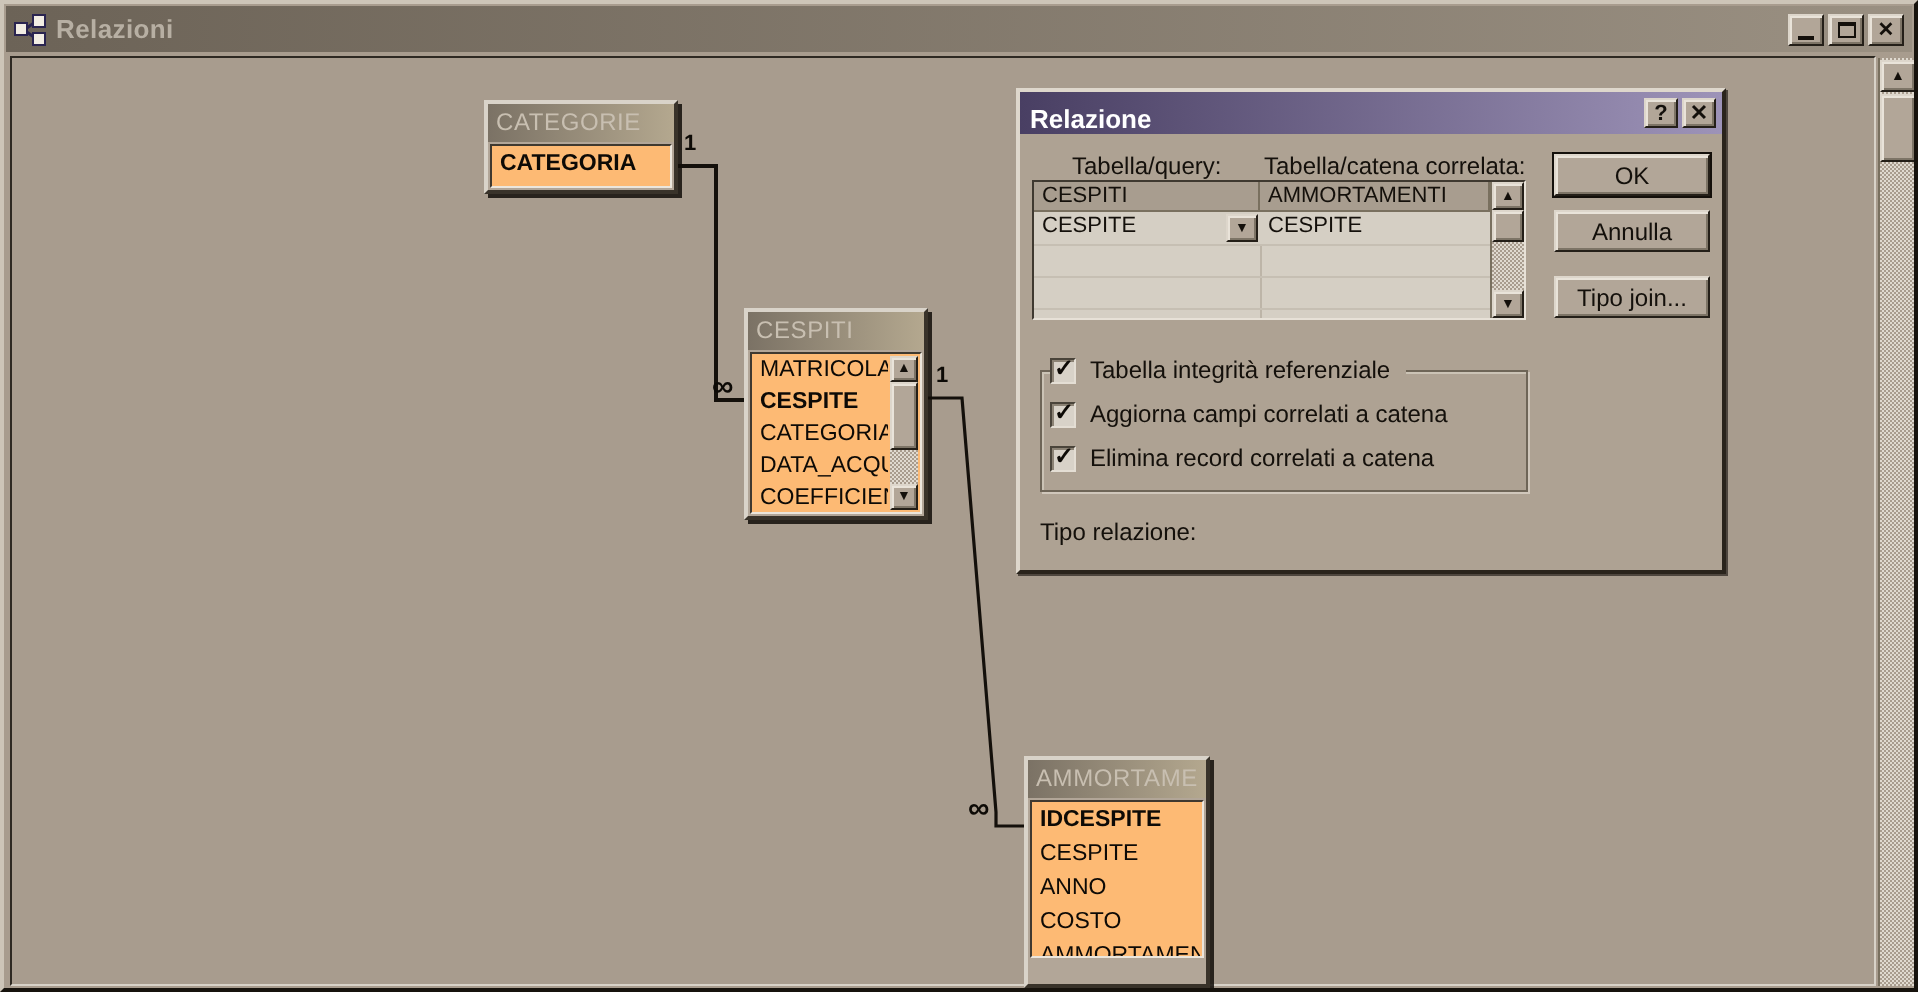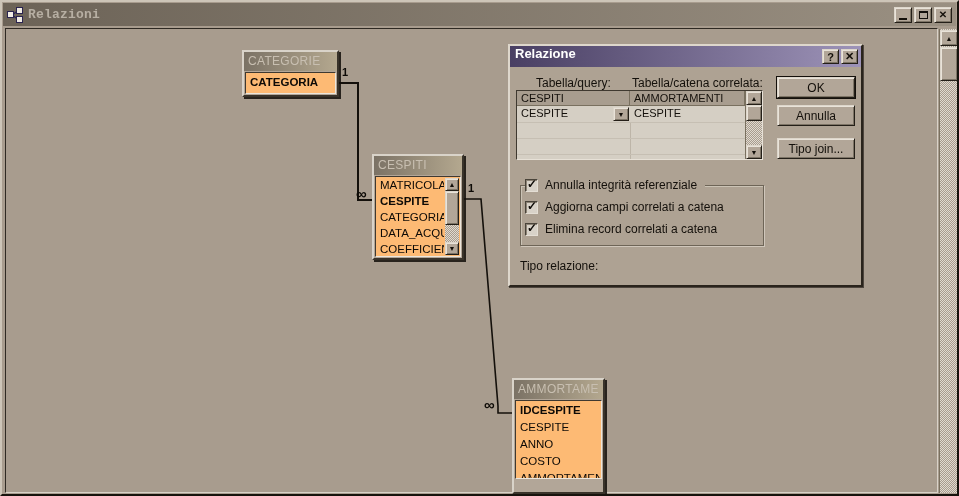--- a/index.html
+++ b/index.html
@@ -11,21 +11,21 @@
     background:#a89c8e;
     border:2px solid; border-color:#cdc5b8 #17130d #17130d #cdc5b8;
   }
 
   
   .titlebar {
     position:absolute; left:1px; top:1px; right:1px; height:23px;
     background:linear-gradient(to right,#6c6357,#9a9082);
     display:flex; align-items:center; padding:0 4px;
   }
-  .titlebar .title { color:#b7afa3; font-weight:bold; font-size:13px; margin-left:5px; letter-spacing:.2px;font-family:Liberation Mono, monospace; }
+  .titlebar .title { color:#b7afa3; font-weight:bold; font-size:13px; margin-left:5px; letter-spacing:.2px; }
   .winbtns { margin-left:auto; display:flex; gap:2px; }
   .btn97 {
     background:#b2a698; border:1px solid; border-color:#ddd6cb #241f18 #241f18 #ddd6cb;
     box-shadow:inset 1px 1px 0 #e9e3d9, inset -1px -1px 0 #7d7466;
     display:flex; align-items:center; justify-content:center;
     font-family:"Liberation Sans", sans-serif; color:#14100b; cursor:default;
   }
   .winbtn { width:18px; height:16px; font-size:10px; font-weight:bold; }
   .glyph-min { display:block; width:8px; height:2px; background:#14100b; margin-top:9px; }
   .glyph-max { display:block; width:9px; height:8px; border:1px solid #14100b; border-top-width:2px; }
@@ -70,21 +70,21 @@
   
   .dialog {
     position:absolute; left:506px; top:42px; width:355px; height:243px; z-index:5;
     background:#aea293;
     border:2px solid; border-color:#ded7cc #2a241c #2a241c #ded7cc;
     box-shadow:1px 1px 0 rgba(18,14,9,.6);
   }
   .dlg-titlebar {
     position:absolute; left:0; top:0; right:0; height:21px;
     background:linear-gradient(to right,#493f63,#9d93b8);
-    display:flex; align-items:flex-start; padding:0 5px;
+    display:flex; align-items:flex-end; padding:0 5px;
   }
   .dlg-title { color:#fff; font-weight:bold; font-size:13px; }
   .dlg-btn { width:17px; height:15px; font-size:11px; font-weight:bold; position:absolute; top:3px; }
   .dlg-label { position:absolute; font-size:12px; color:#14100b; }
 
   .grid {
     position:absolute; left:6px; top:44px; width:247px; height:70px;
     background:#d5cfc4; border:1px solid; border-color:#3f3930 #e7e1d7 #e7e1d7 #3f3930;
   }
   .gcell { position:absolute; overflow:hidden; white-space:nowrap; font-size:11px; padding:1px 0 0 4px; }
@@ -239,21 +239,21 @@
 
     <span class="btn97 push-btn default-btn" style="left:267px; top:31px;">OK</span>
     <span class="btn97 push-btn" style="left:267px; top:59px;">Annulla</span>
     <span class="btn97 push-btn" style="left:267px; top:92px;">Tipo join...</span>
 
     <div class="group-frame"></div>
     <div class="cb-row legend" style="left:15px; top:132px;">
       <span class="checkbox">
           <span class="tick">✓</span>
         </span>
-      <span class="cb-label">Annulla integrità referenziale</span>
+      <span class="cb-label">Tabella integrità referenziale</span>
     </div>
     <div class="cb-row" style="left:15px; top:154px;">
       <span class="checkbox">
           <span class="tick">✓</span>
         </span>
       <span class="cb-label">Aggiorna campi correlati a catena</span>
     </div>
     <div class="cb-row" style="left:15px; top:176px;">
       <span class="checkbox">
           <span class="tick">✓</span>

